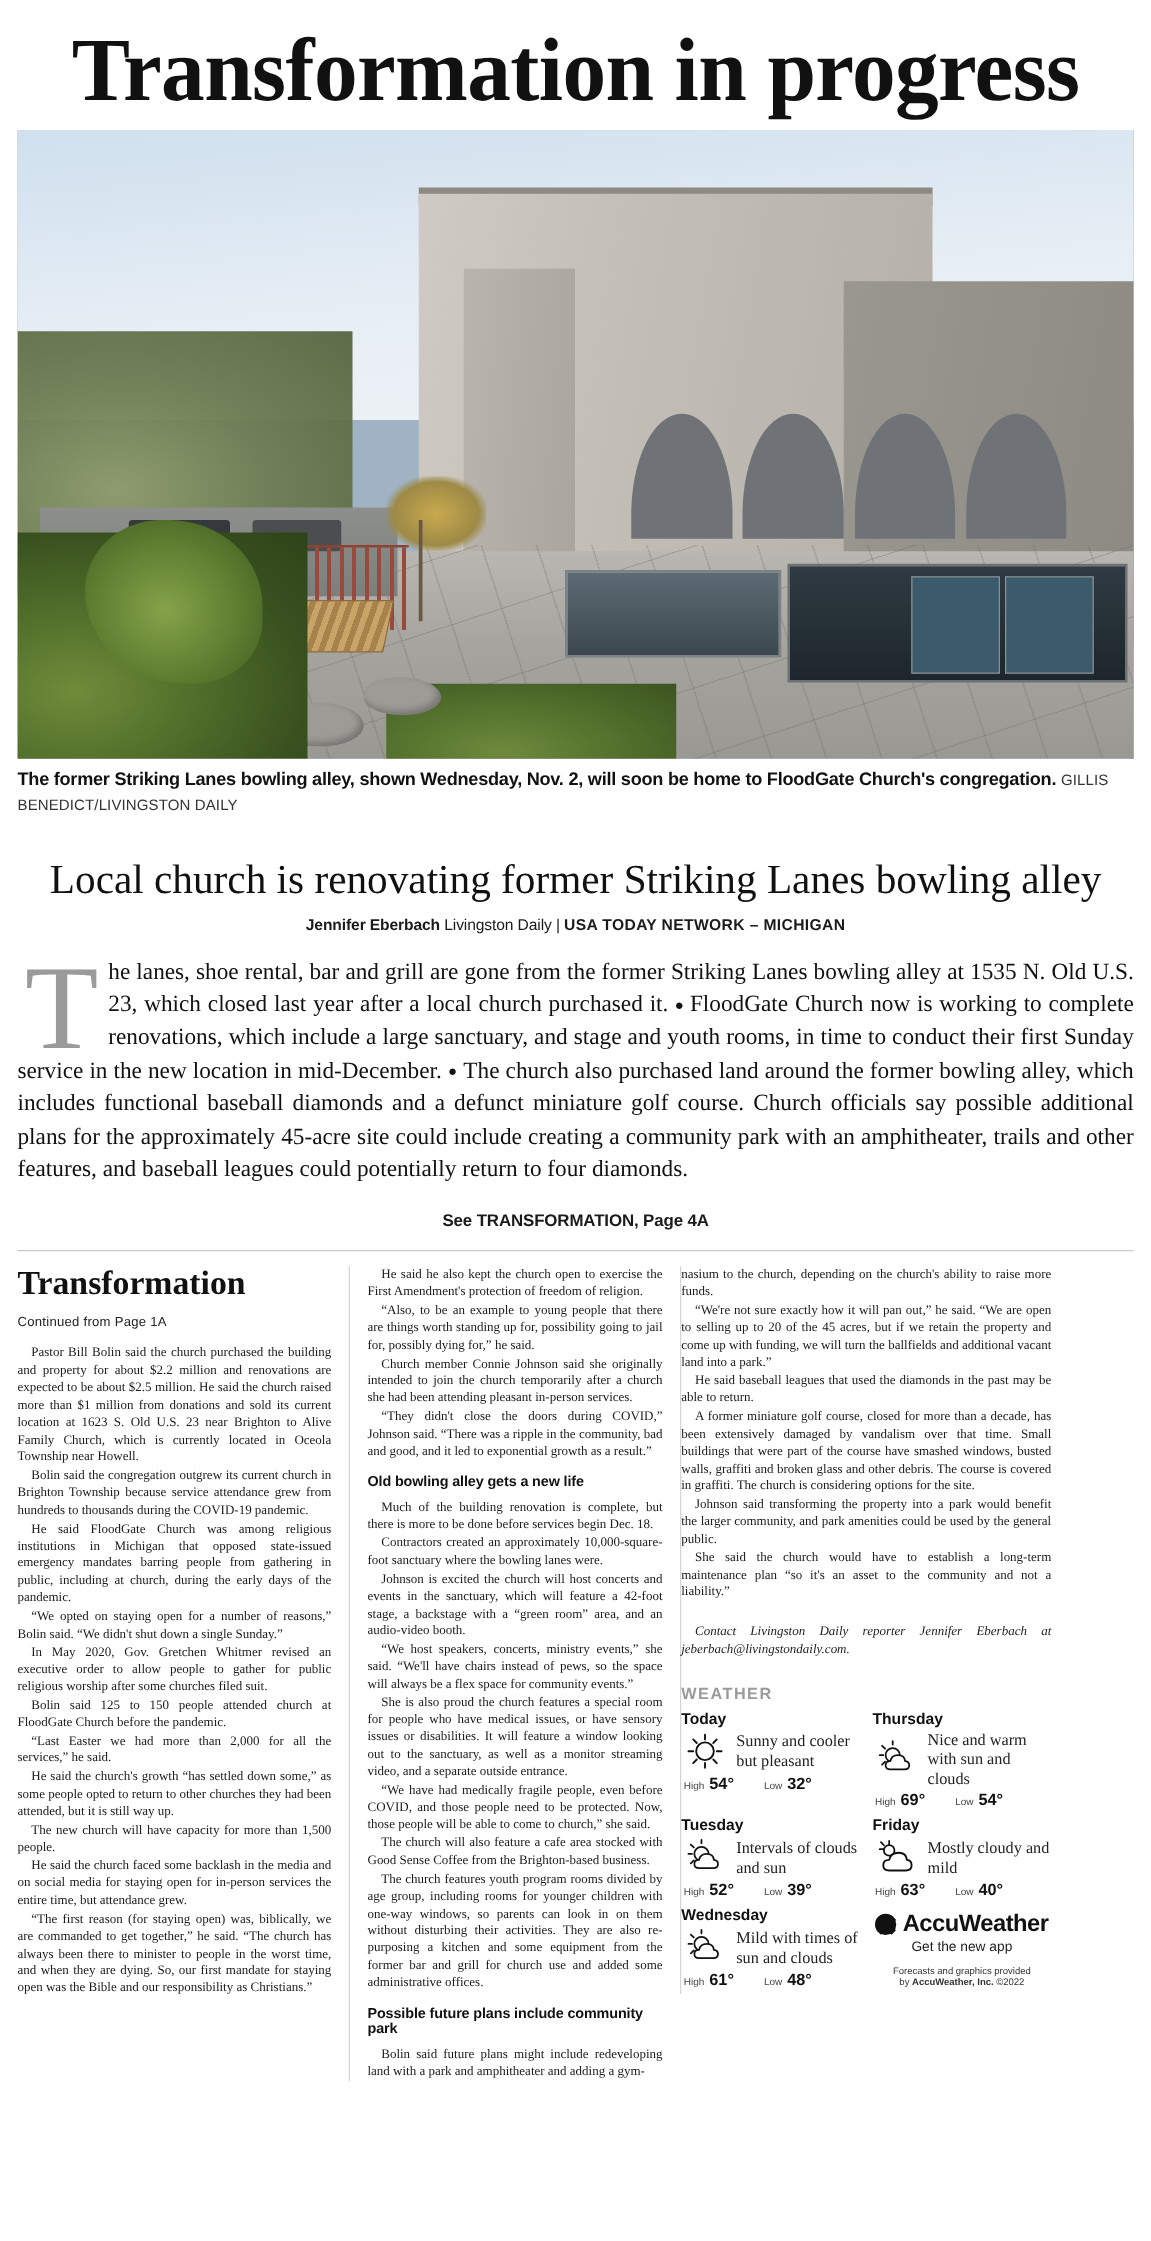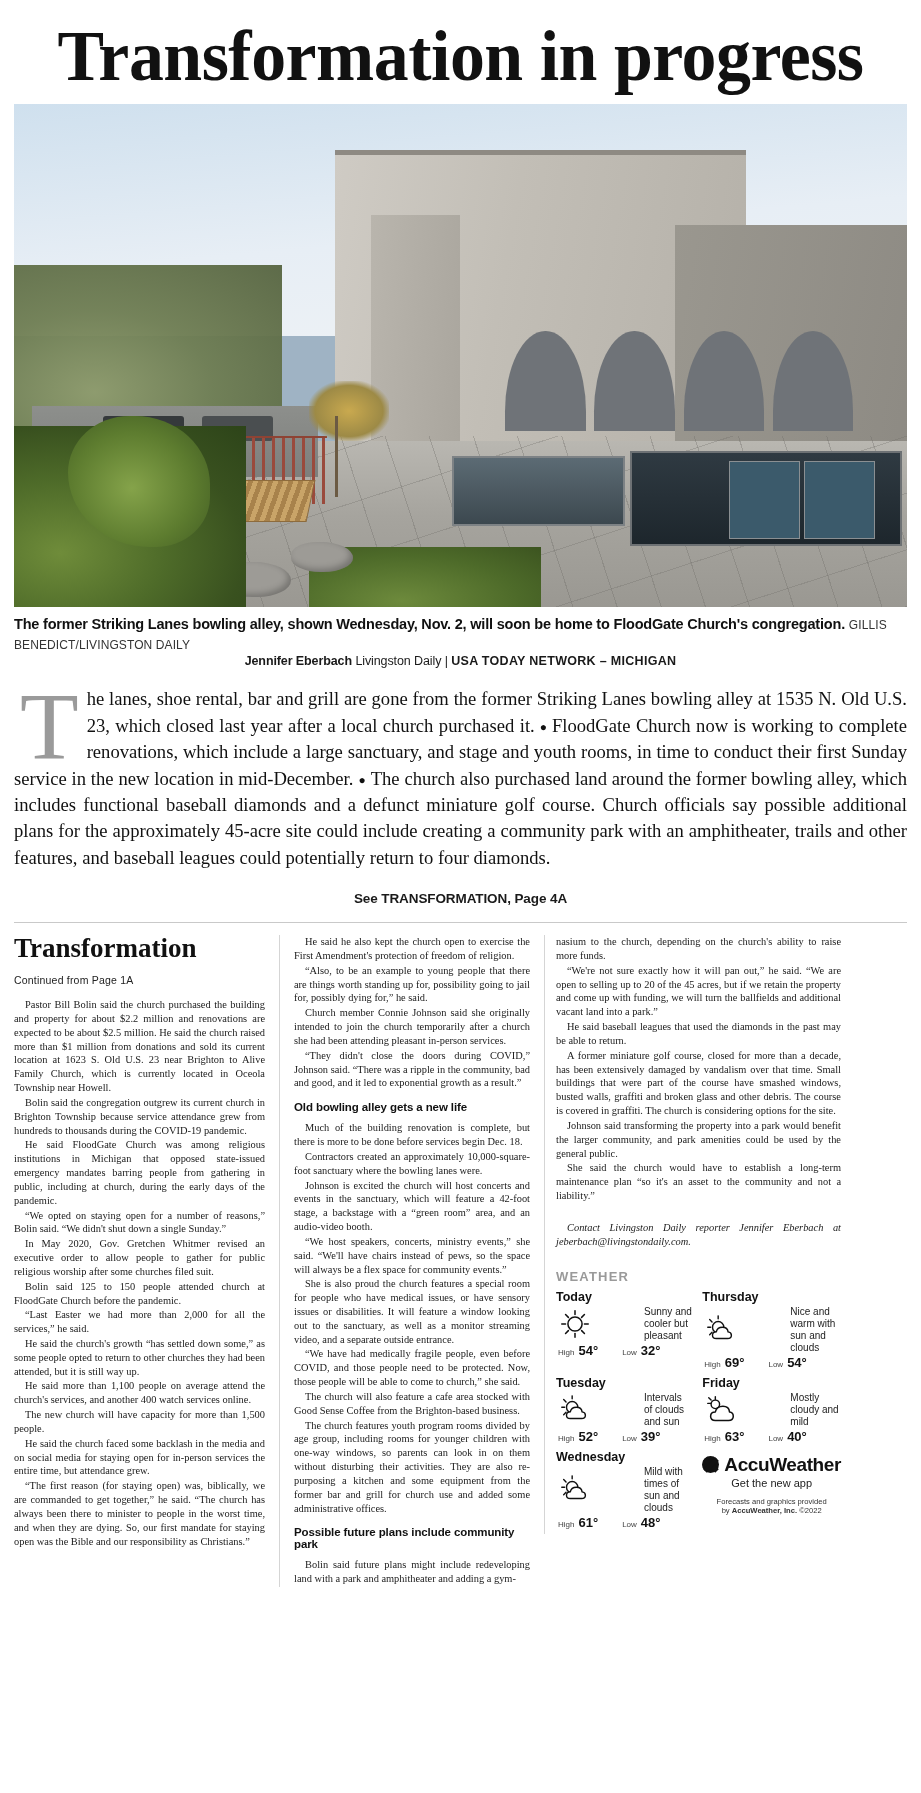--- a/index.html
+++ b/index.html
@@ -252,21 +252,21 @@
     margin: 0 14px;
     gap: 0;
     align-items: flex-start;
   }
   .col {
     width: 265px;
     box-sizing: border-box;
   }
   .col.c1 { padding-right: 14px; }
   .col.c2 { padding: 0 14px; border-left: 1px solid #d5d5d5; }
-  .col.c3 { padding-left: 11px; border-left: 1px solid #d5d5d5; width: 297px;}
+  .col.c3 { padding-left: 0; border-left: 1px solid #d5d5d5; width: 297px;}
   .cont-title {
     font-family: "Liberation Serif", serif;
     font-weight: bold;
     font-size: 27px;
     line-height: 1;
     margin: 0 0 12px 0;
     color: #111111;
   }
   .cont-from {
     font-family: "Liberation Sans", sans-serif;
@@ -325,25 +325,24 @@
   }
   .wx-row {
     display: flex;
     align-items: center;
     gap: 6px;
   }
   .wx-icon {
     width: 38px; height: 34px; flex: 0 0 38px;
   }
   .wx-desc {
-    font-family: Liberation Sans, sans-serif;
-    font-size: 10px;
+    font-family: Liberation Serif, serif;
+    font-size: 13px;
     line-height: 1.2;
     color: #222222;
-    margin-left: 44px;
   }
   .wx-temps {
     display: flex;
     align-items: baseline;
     gap: 4px;
     margin: 1px 0 4px 2px;
     font-family: "Liberation Sans", sans-serif;
   }
   .wx-lbl { font-size: 8px; color: #444444; }
   .wx-val { font-size: 13px; font-weight: bold; color: #111111; }
@@ -433,20 +432,21 @@
       <div class="shrubs"></div>
       <div class="shrubs2"></div>
     </div>
   </div>
 
   <div class="caption">
     <span>The former Striking Lanes bowling alley, shown Wednesday, Nov. 2, will soon be home to FloodGate Church's congregation.</span>
     <span class="credit">GILLIS BENEDICT/LIVINGSTON DAILY</span>
   </div>
 
+  <div class="subheadline">Local church is renovating former Striking Lanes bowling alley</div>
 
   <div class="byline">
     <span class="author">Jennifer Eberbach</span>
     <span class="outlet">Livingston Daily</span>
     <span>|</span>
     <span class="network">USA TODAY NETWORK – MICHIGAN</span>
   </div>
 
   <div class="lead">
     <span class="dropcap">T</span><span>he lanes, shoe rental, bar and grill are gone from the former Striking Lanes bowling alley at 1535 N. Old U.S. 23, which closed last year after a local church purchased it.</span><span class="bullet-sep">●</span><span>FloodGate Church now is working to complete renovations, which include a large sanctuary, and stage and youth rooms, in time to conduct their first Sunday service in the new location in mid-December.</span><span class="bullet-sep">●</span><span>The church also purchased land around the former bowling alley, which includes functional baseball diamonds and a defunct miniature golf course. Church officials say possible additional plans for the approximately 45-acre site could include creating a community park with an amphitheater, trails and other features, and baseball leagues could potentially return to four diamonds.</span>
@@ -463,21 +463,20 @@
       <div class="cont-from">Continued from Page 1A</div>
       <div class="body">
         <p>Pastor Bill Bolin said the church purchased the building and property for about $2.2 million and renovations are expected to be about $2.5 million. He said the church raised more than $1 million from donations and sold its current location at 1623 S. Old U.S. 23 near Brighton to Alive Family Church, which is currently located in Oceola Township near Howell.</p>
         <p>Bolin said the congregation outgrew its current church in Brighton Township because service attendance grew from hundreds to thousands during the COVID-19 pandemic.</p>
         <p>He said FloodGate Church was among religious institutions in Michigan that opposed state-issued emergency mandates barring people from gathering in public, including at church, during the early days of the pandemic.</p>
         <p>“We opted on staying open for a number of reasons,” Bolin said. “We didn't shut down a single Sunday.”</p>
         <p>In May 2020, Gov. Gretchen Whitmer revised an executive order to allow people to gather for public religious worship after some churches filed suit.</p>
         <p>Bolin said 125 to 150 people attended church at FloodGate Church before the pandemic.</p>
         <p>“Last Easter we had more than 2,000 for all the services,” he said.</p>
         <p>He said the church's growth “has settled down some,” as some people opted to return to other churches they had been attended, but it is still way up.</p>
-        <p>He said more than 1,100 people on average attend the church's services, and another 400 watch services online.</p>
         <p>The new church will have capacity for more than 1,500 people.</p>
         <p>He said the church faced some backlash in the media and on social media for staying open for in-person services the entire time, but attendance grew.</p>
         <p>“The first reason (for staying open) was, biblically, we are commanded to get together,” he said. “The church has always been there to minister to people in the worst time, and when they are dying. So, our first mandate for staying open was the Bible and our responsibility as Christians.”</p>
       </div>
     </div>
 
     <div class="col c2">
       <div class="body">
         <p>He said he also kept the church open to exercise the First Amendment's protection of freedom of religion.</p>
         <p>“Also, to be an example to young people that there are things worth standing up for, possibility going to jail for, possibly dying for,” he said.</p>

